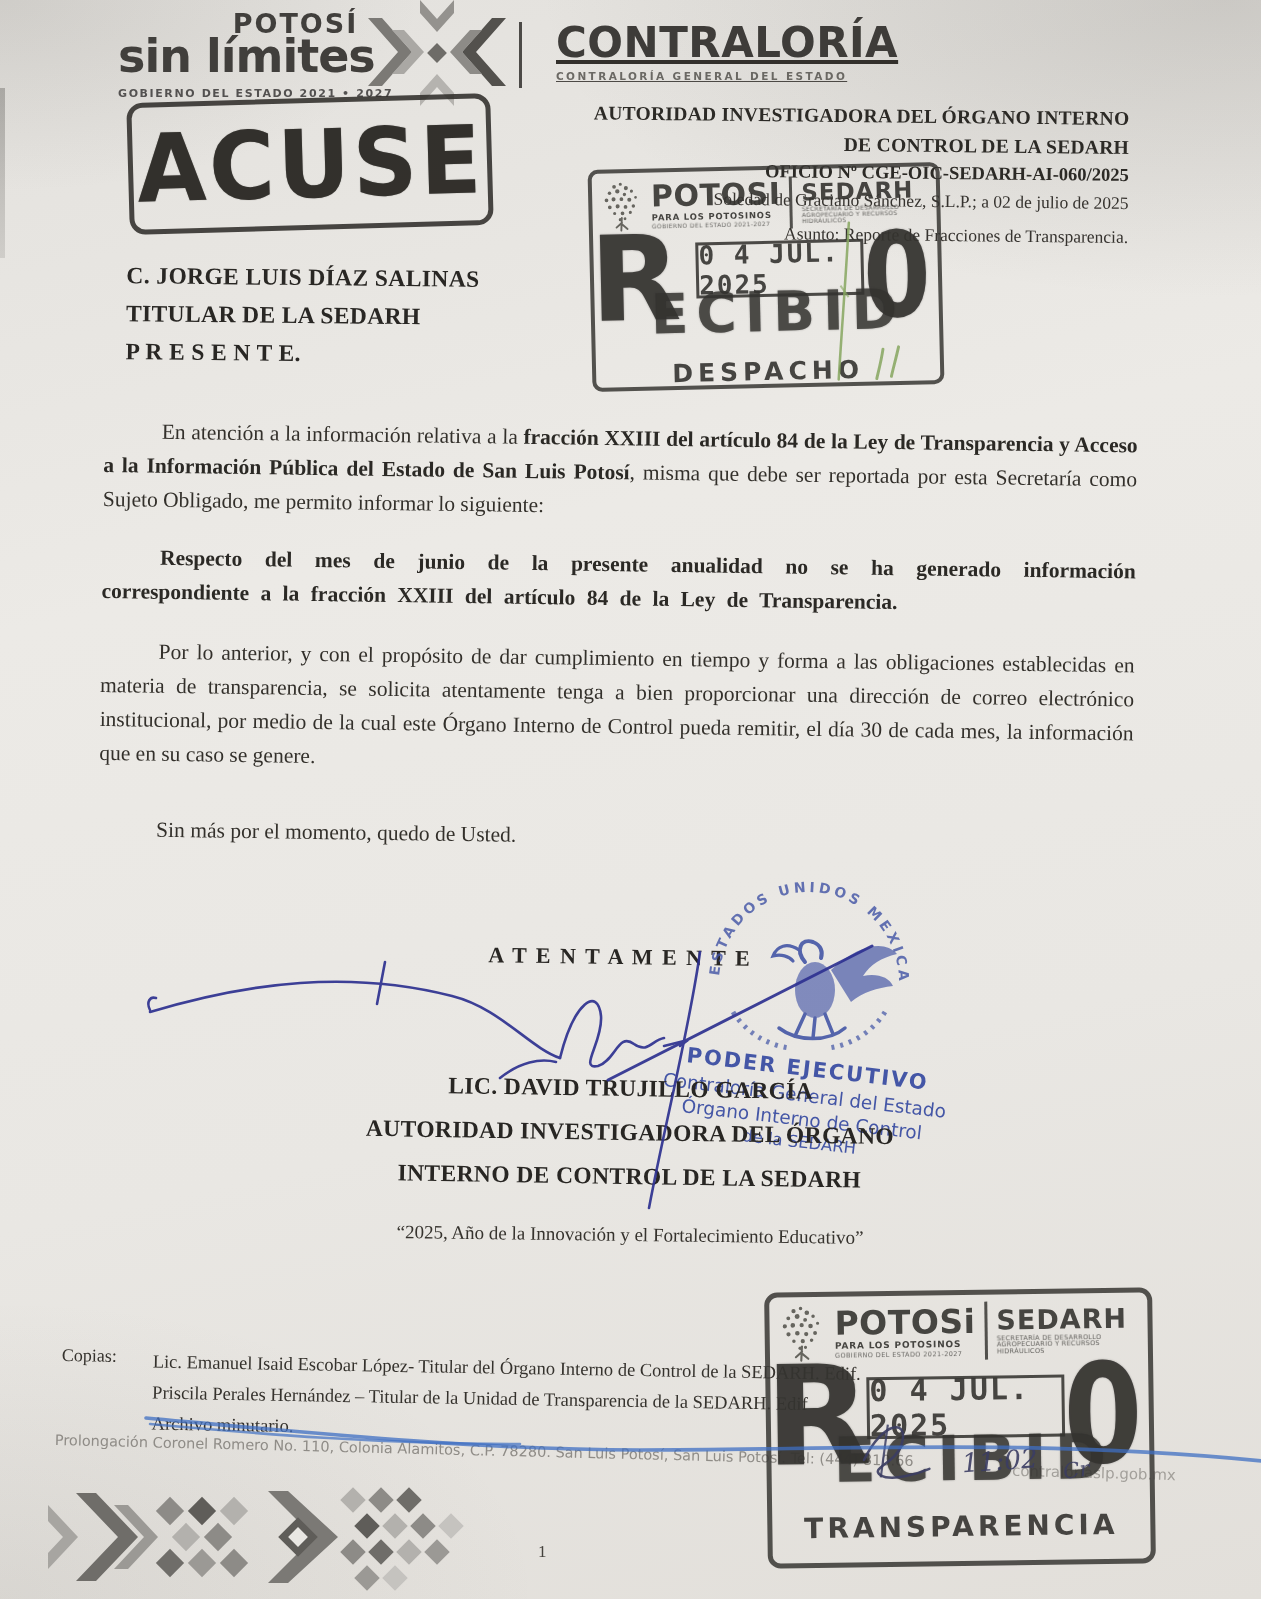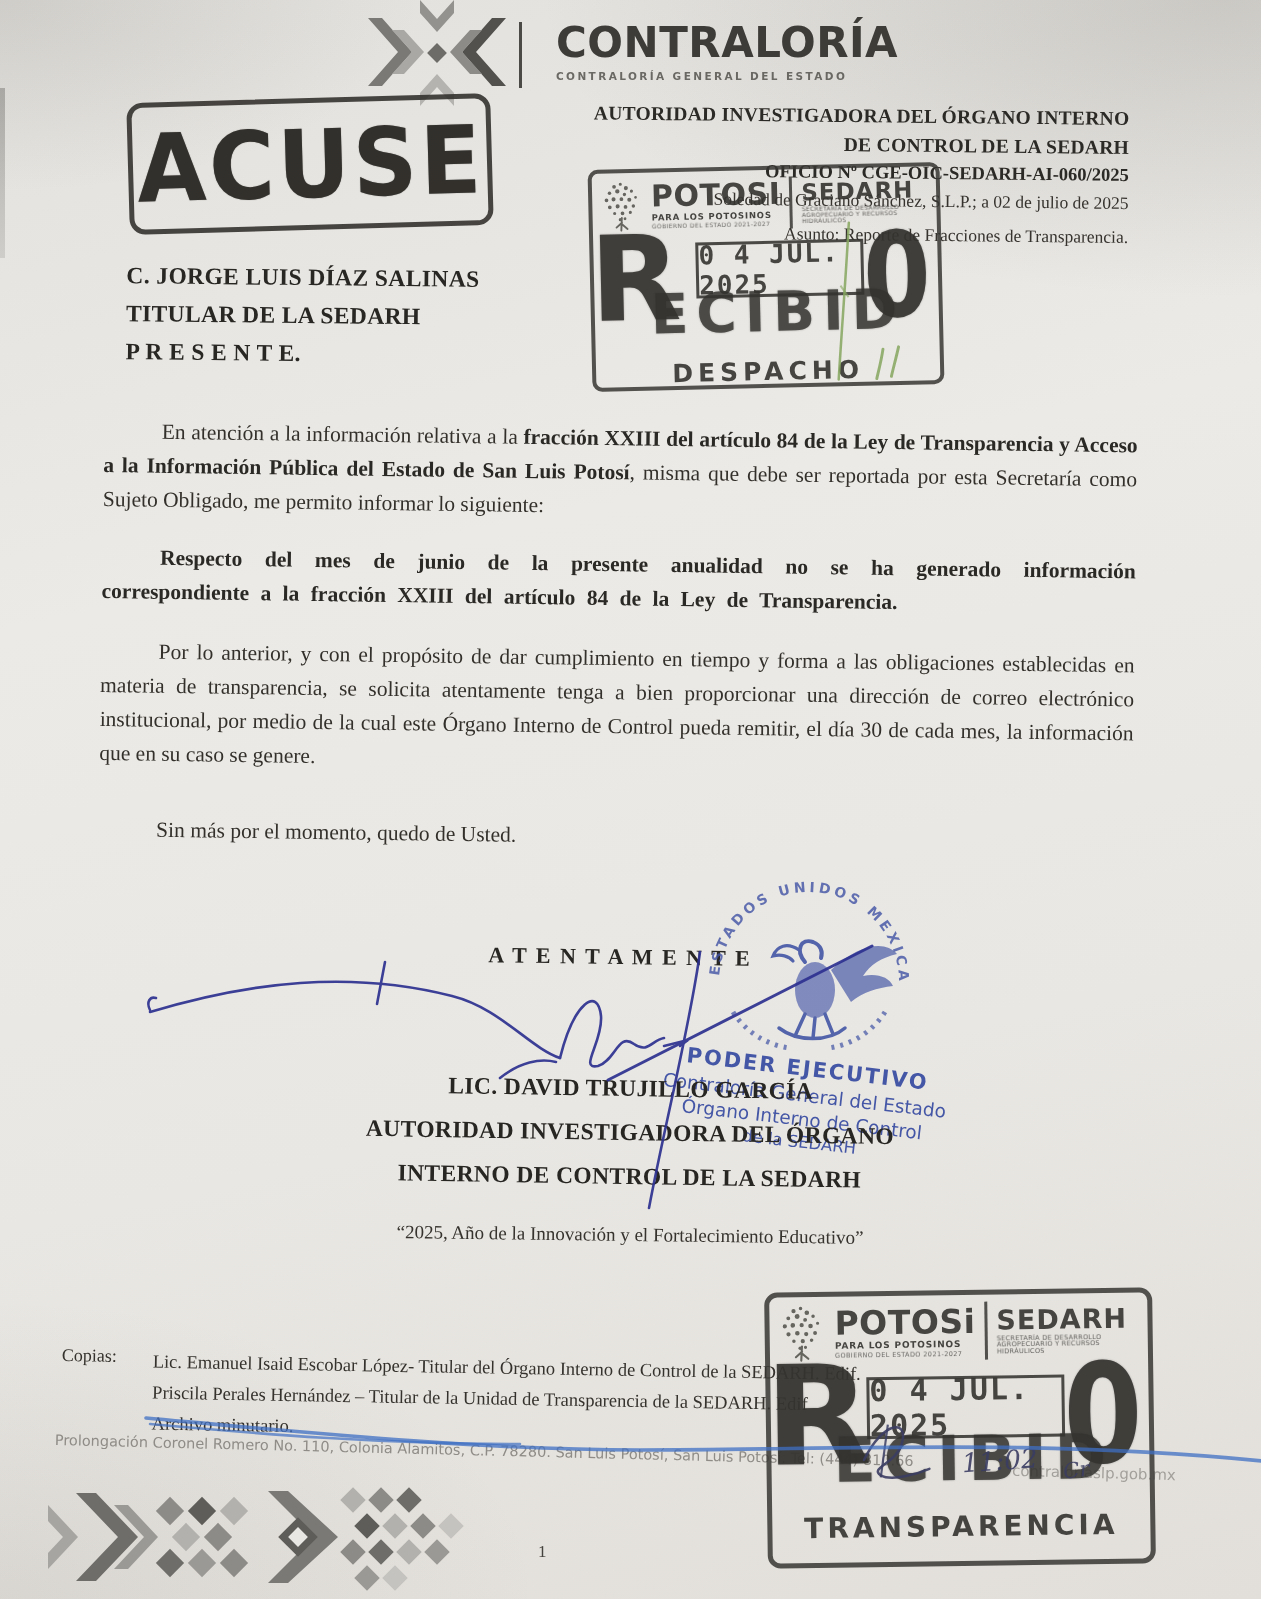--- a/index.html
+++ b/index.html
@@ -15,21 +15,21 @@
   }
   .abs { position:absolute; }
 
   
   .logo-left { left:118px; top:8px; width:285px; color:#413f3c; }
   .logo-w1 { font-family:"DejaVu Sans", sans-serif; font-weight:bold; font-size:27px; letter-spacing:2px; text-align:center; padding-left:70px; }
   .logo-w2 { font-family:"DejaVu Sans", sans-serif; font-weight:bold; font-size:46px; letter-spacing:-1px; margin-top:-10px; }
   .logo-sub { font-family:"DejaVu Sans", sans-serif; font-weight:bold; font-size:11px; letter-spacing:1.6px; color:#535150; margin-top:4px; }
   .chevmark { left:368px; top:0; }
   .hdr-divider { left:519px; top:22px; width:3px; height:66px; background:#4c4a47; }
-  .brand { left:556px; top:18px; width:420px; }
+  .brand { left:556px; top:18px; width:420px;text-decoration:underline; }
   .brand-title { font-family:"DejaVu Sans", sans-serif; font-weight:bold; font-size:42px; letter-spacing:.5px; color:#3e3c39; }
   .brand-sub { font-family:"DejaVu Sans", sans-serif; font-weight:bold; font-size:10.5px; letter-spacing:2.4px; color:#56544f; margin-top:3px; opacity:.85; }
 
   
   .acuse { left:128px; top:98px; width:364px; height:132px; border:5px solid rgba(48,46,42,.88);
     border-radius:16px; transform:rotate(-1.6deg); display:flex; align-items:center; justify-content:center; }
   .acuse span { font-family:"DejaVu Sans", sans-serif; font-weight:900; font-size:94px; letter-spacing:3px;
     color:rgba(44,42,38,.92); transform:scaleX(.95); text-shadow:0 0 1px rgba(44,42,38,.55); }
 
   
@@ -134,20 +134,25 @@
             <circle cx="28" cy="44" r="2.4"></circle>
           <circle cx="38" cy="43" r="2"></circle>
             <circle cx="25" cy="52" r="2"></circle>
             <circle cx="31" cy="51" r="1.8"></circle>
         </g>
         <path d="M27,50 L26,66 M27,56 L20,62 M27,58 L34,64" stroke="#47463f" stroke-width="2.4" fill="none" stroke-linecap="round"></path>
       </g>
     </defs>
   </svg>
 
+  <div class="abs logo-left">
+    <div class="logo-w1">POTOSÍ</div>
+    <div class="logo-w2">sin límites</div>
+    <div class="logo-sub">GOBIERNO DEL ESTADO 2021 • 2027</div>
+  </div>
 
   <svg class="abs chevmark" width="138" height="106" viewBox="0 0 138 106">
     <polygon fill="#7b7975" points="0,18 30,52 0,86 14,86 44,52 14,18"></polygon>
     <polygon fill="#aaa8a4" points="24,30 44,52 24,74 36,74 56,52 36,30"></polygon>
     <polygon fill="#53514d" points="138,18 108,52 138,86 124,86 94,52 124,18"></polygon>
     <polygon fill="#8d8b87" points="114,30 94,52 114,74 102,74 82,52 102,30"></polygon>
     <polygon fill="#94928e" points="52,0 69,19 86,0 86,13 69,32 52,13"></polygon>
     <polygon fill="#b5b3af" points="52,106 69,87 86,106 86,93 69,74 52,93"></polygon>
     <rect x="62" y="46" width="14" height="14" transform="rotate(45 69 53)" fill="#6e6c68"></rect>
   </svg>

